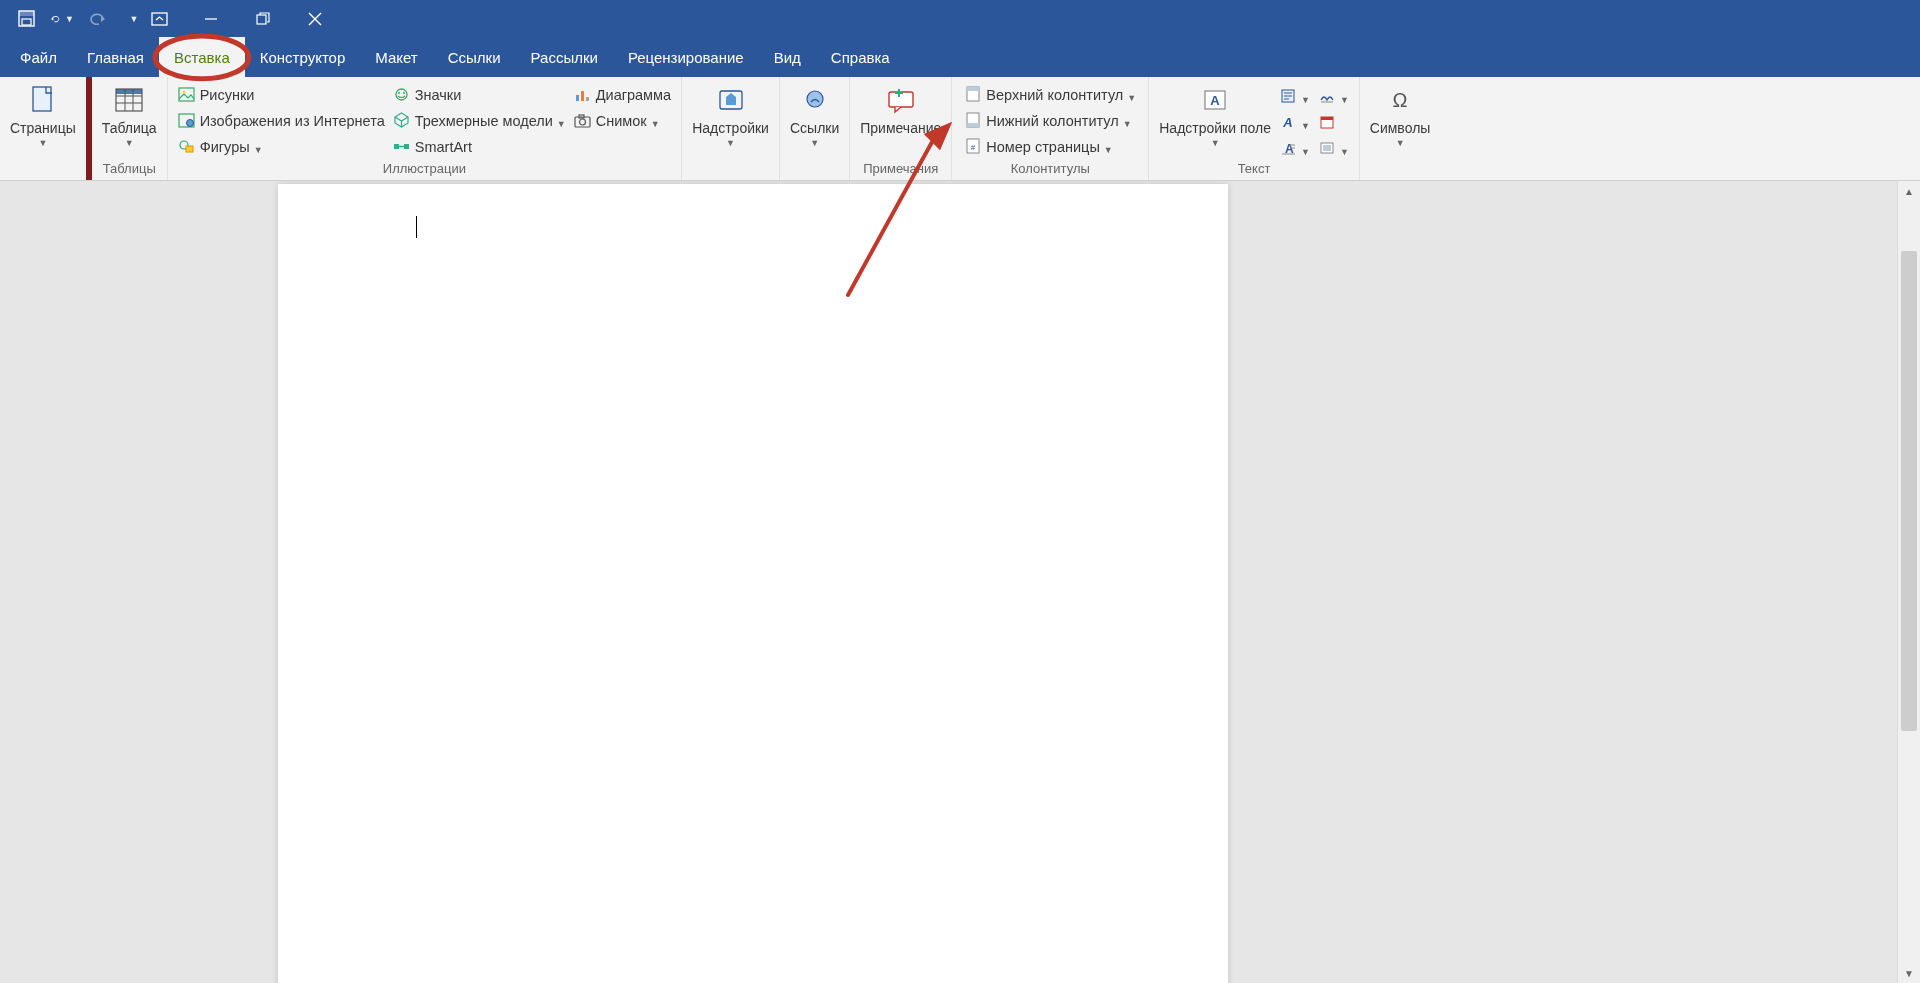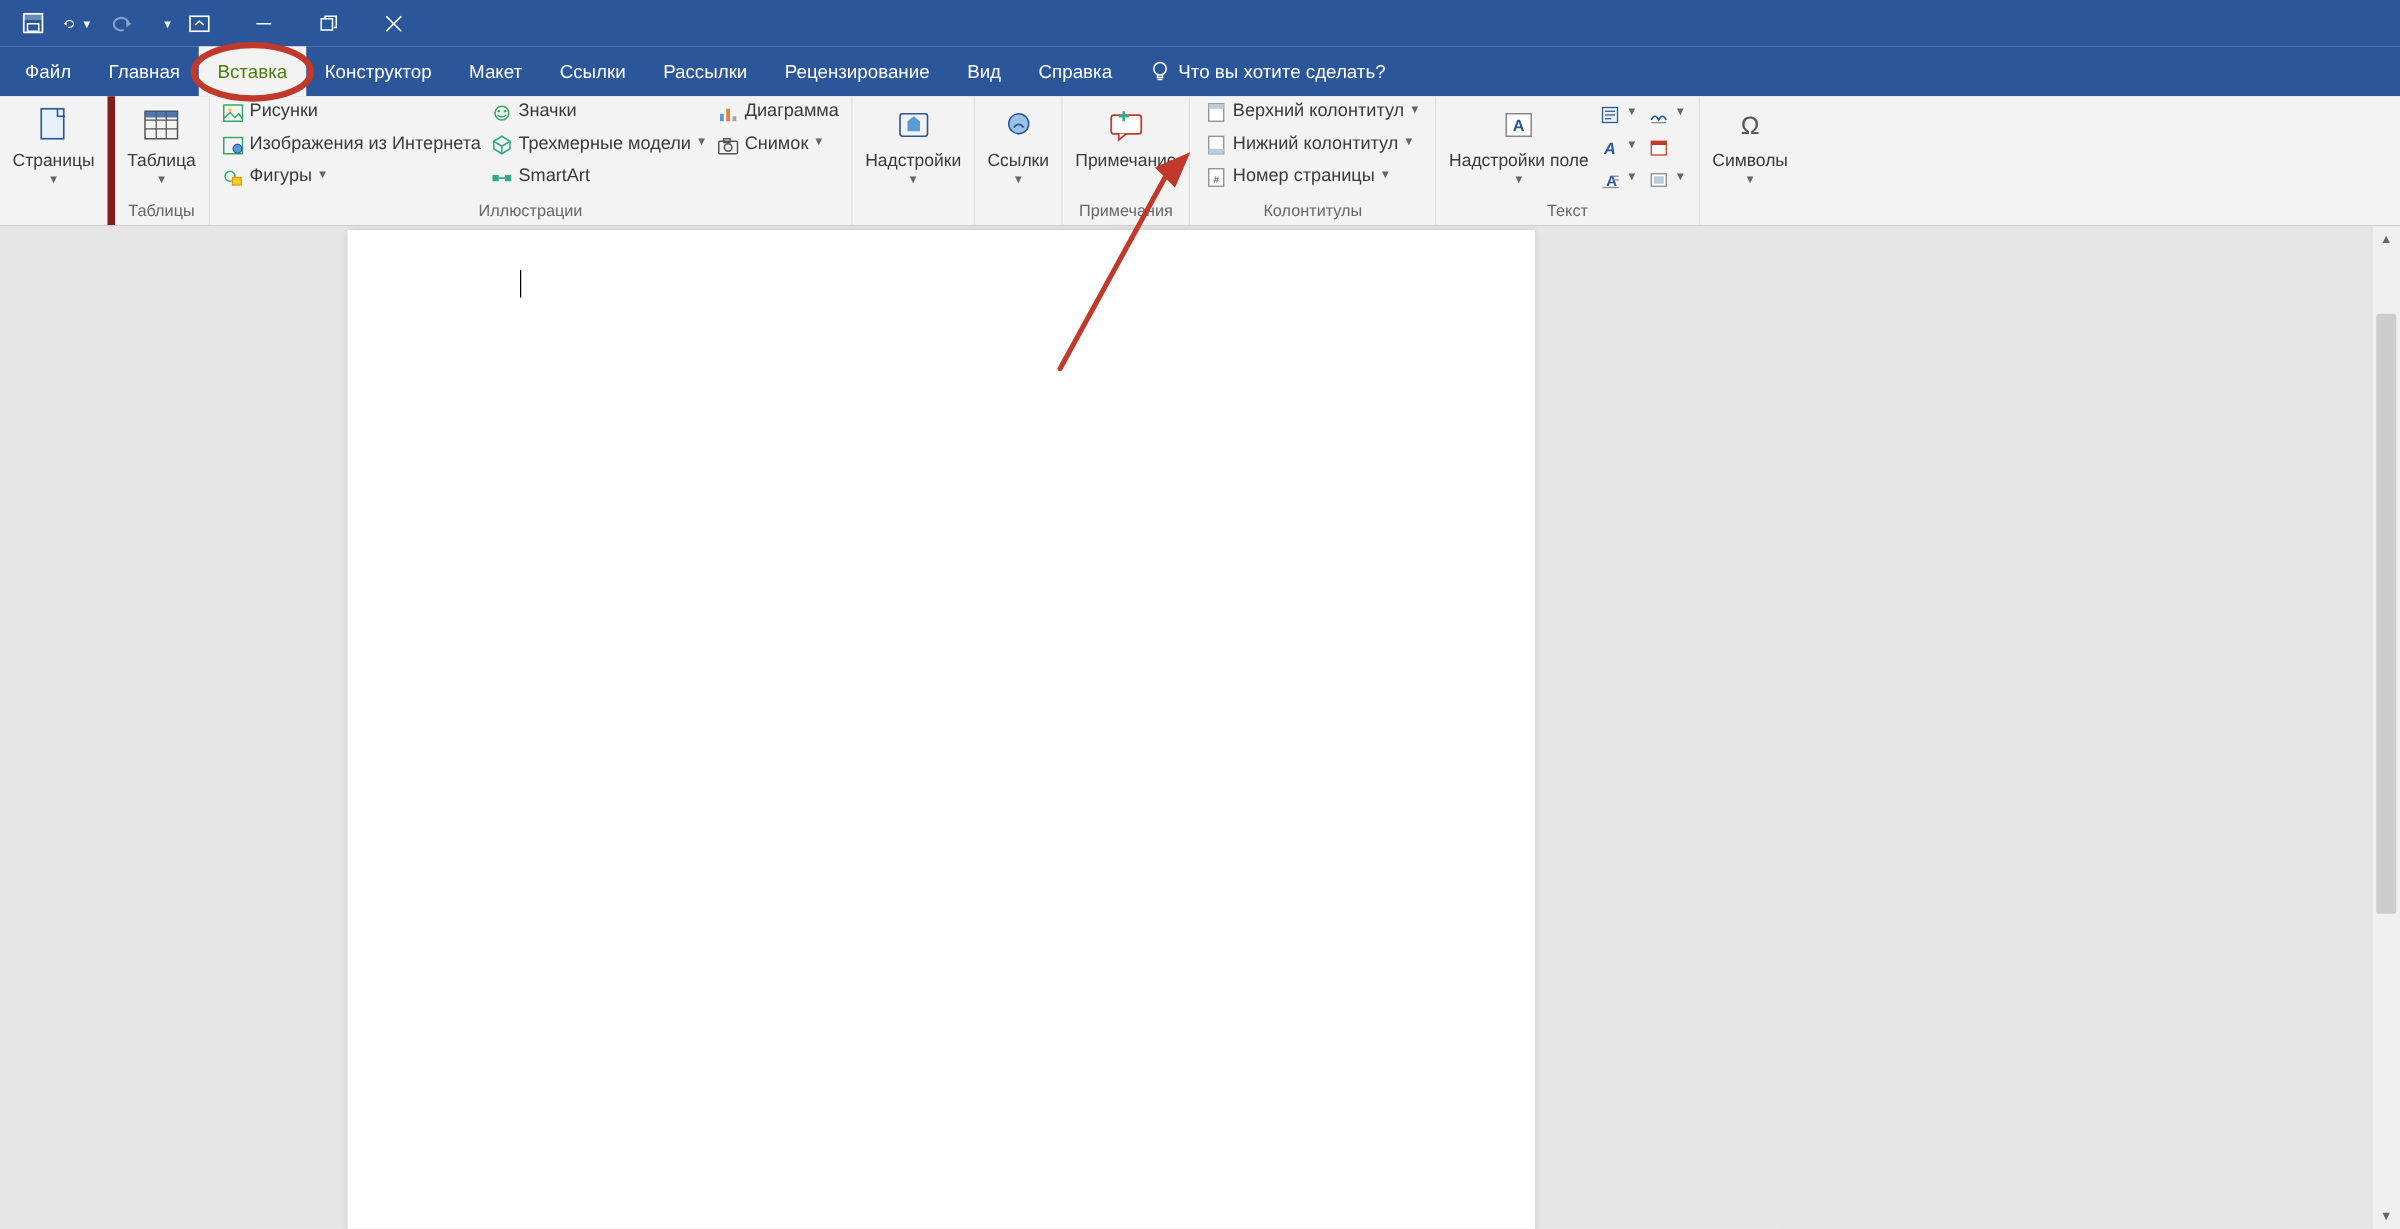--- a/index.html
+++ b/index.html
@@ -26,21 +26,21 @@
 .ribbon { height: 104px; background: #f3f3f3; display: flex; border-bottom: 1px solid #d0d0d0; }
 .rgroup { display: flex; flex-direction: column; border-right: 1px solid #e1e1e1; }
 .rgroup-body { flex: 1; display: flex; align-items: flex-start; padding: 2px 6px 0 6px; }
 .rgroup-label { text-align: center; font-size: 13px; color: #666; padding: 2px 0 4px 0; }
 
 .bigbtn { display: flex; flex-direction: column; align-items: center; justify-content: flex-start; padding: 2px 4px; min-width: 56px; cursor: pointer; height: 80px; }
 .bigbtn-icon { width: 34px; height: 34px; margin-top: 2px; margin-bottom: 2px; display: flex; align-items: center; justify-content: center; }
 .bigbtn-label { font-size: 14px; text-align: center; color: #3a3a3a; line-height: 1.3; }
 .drop-tri { font-size: 9px; color: #666; margin-top: 1px; }
 
-.smallrow { display: flex; align-items: flex-start; gap: 4px; padding: 2px 4px; cursor: pointer; height: 26px; }
+.smallrow { display: flex; align-items: flex-end; gap: 4px; padding: 2px 4px; cursor: pointer; height: 26px; }
 .smallrow-icon { width: 18px; height: 18px; display: flex; align-items: center; justify-content: center; }
 .smallrow-label { font-size: 14.5px; color: #3a3a3a; white-space: nowrap; }
 .smallcol { display: flex; flex-direction: column; }
 
 
 .doc-area { position: absolute; top: 181px; left: 0; right: 23px; bottom: 0; background: #e6e6e6; overflow: hidden; }
 .page { position: absolute; top: 3px; left: 278px; width: 950px; height: 1200px; background: #fff; box-shadow: 0 0 6px rgba(0,0,0,0.15); }
 .cursor-caret { position: absolute; top: 32px; left: 138px; width: 1px; height: 22px; background: #000; }
 
 
@@ -135,28 +135,20 @@
     </div>
   <div class="tab">
       <span>Рецензирование</span>
     </div>
   <div class="tab">
       <span>Вид</span>
     </div>
   <div class="tab">
       <span>Справка</span>
     </div>
-  <div class="tell-me">
-    <svg width="18" height="18" viewBox="0 0 18 18">
-        <circle cx="9" cy="7" r="5" fill="none" stroke="#fff" stroke-width="1.3"></circle>
-        <path d="M7 12 V14 H11 V12" fill="none" stroke="#fff" stroke-width="1.3"></path>
-        <line x1="7" y1="15.5" x2="11" y2="15.5" stroke="#fff" stroke-width="1.2"></line>
-      </svg>
-    <span>Что вы хотите сделать?</span>
-  </div>
 </div>
 
 <div class="ribbon">
 
   <div class="rgroup" style="border-right:6px solid #7f1d1d;">
     <div class="rgroup-body">
       <div class="bigbtn">
         <div class="bigbtn-icon">
           <svg width="26" height="30" viewBox="0 0 26 30">
               <rect x="3" y="2" width="18" height="24" fill="#e8f0fc" stroke="#2b579a" stroke-width="1.3"></rect>

